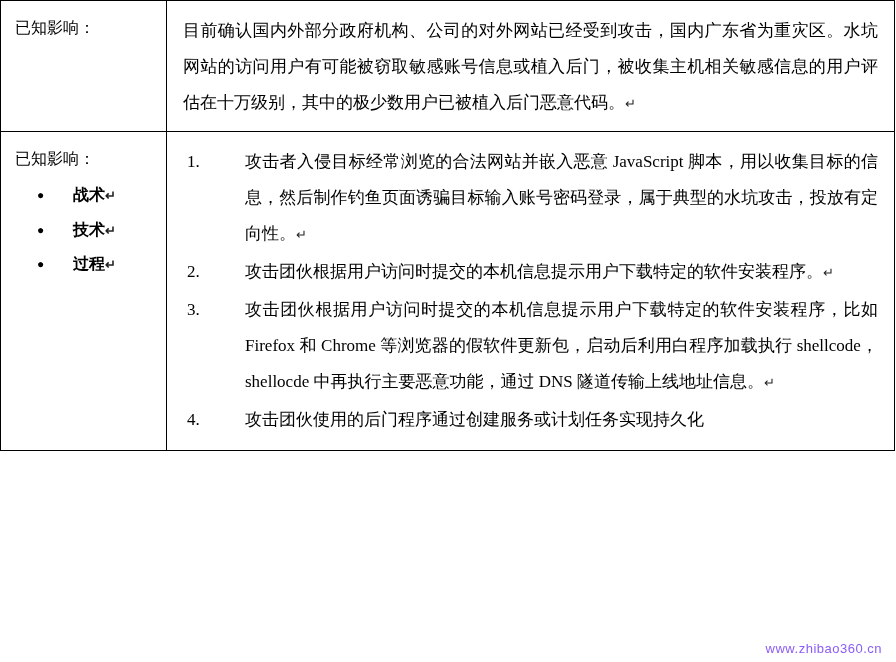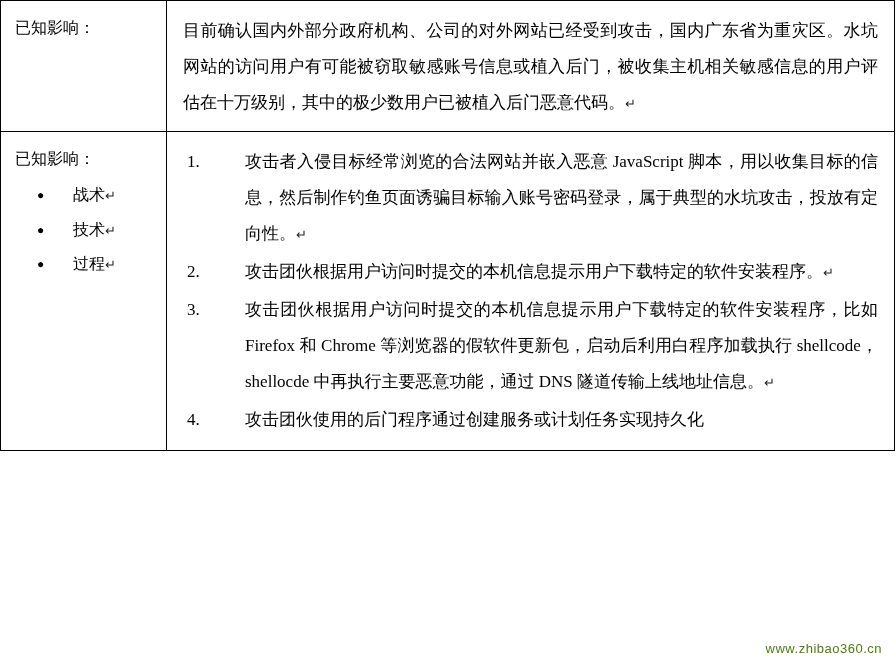--- a/index.html
+++ b/index.html
@@ -43,20 +43,21 @@
   .bullet-list {
     margin: 4px 0 0 0;
     padding-left: 22px;
     list-style: none;
   }
   .bullet-list li {
     position: relative;
     font-size: 16px;
     line-height: 2.15;
     padding-left: 36px;
+    font-weight: bold;
   }
   .bullet-list li::before {
     content: "\25CF";
     position: absolute;
     left: 0;
     top: 0;
     font-size: 12px;
     line-height: 2.9;
   }
   .body-cell-inner {
@@ -101,21 +102,21 @@
   }
   .row-summary .body-cell-inner {
     padding-top: 12px;
   }
   .watermark {
     position: absolute;
     right: 14px;
     bottom: 6px;
     font-family: "Liberation Sans", "DejaVu Sans", sans-serif;
     font-size: 13px;
-    color: #4d7c0f;
+    color: #8b5cf6;
     letter-spacing: 0.5px;
     pointer-events: none;
     white-space: nowrap;
   }
   .clipmask {
     position: absolute;
     left: 0;
     top: 0;
     width: 896px;
     height: 662px;

